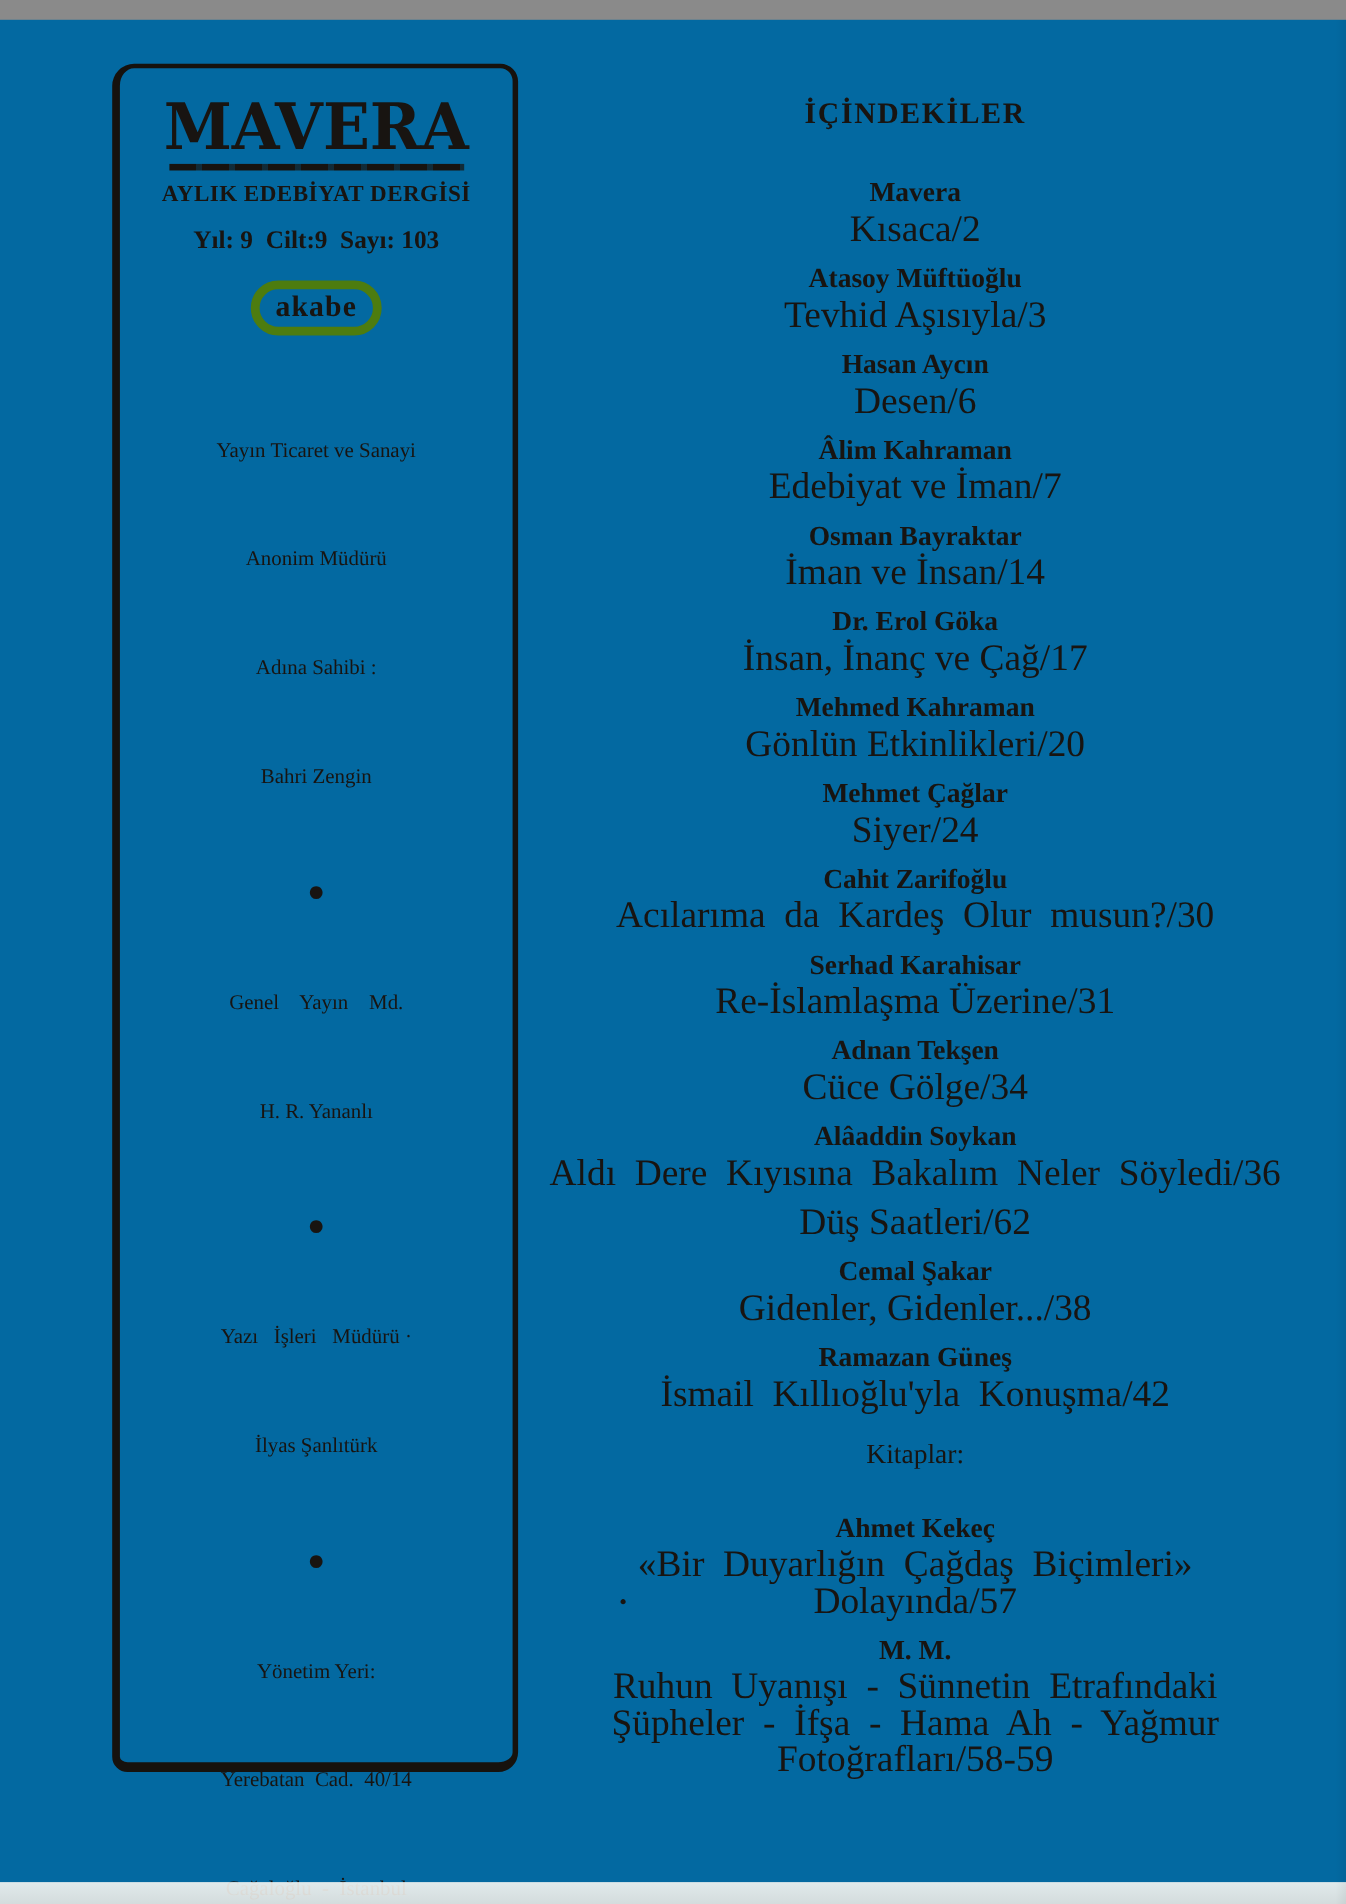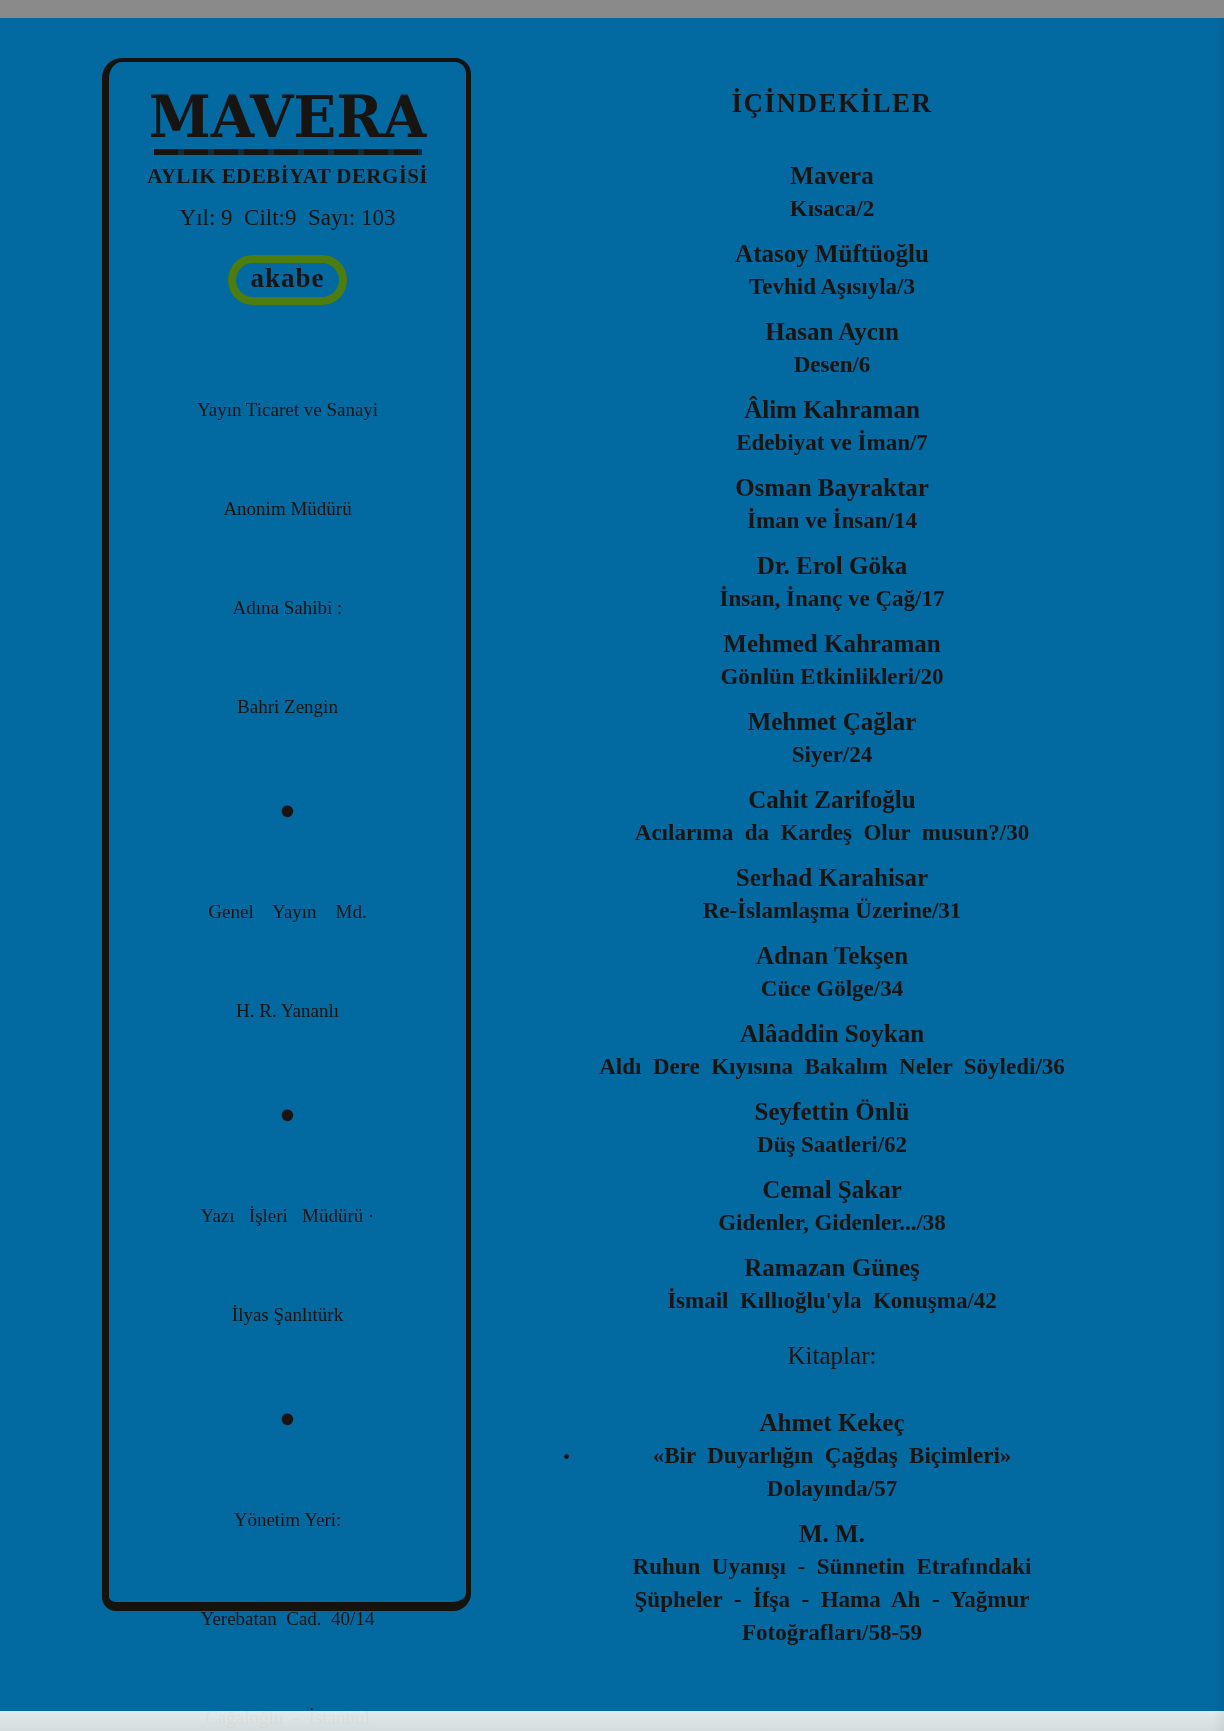--- a/index.html
+++ b/index.html
@@ -38,42 +38,42 @@
     letter-spacing:0;transform:scaleY(1.04);
     font-family:"DejaVu Serif","Liberation Serif",serif;
   }
   .logo-rule{
     width:268px;height:6px;margin:5px auto 0;
     background:repeating-linear-gradient(90deg,#17130f 0 24px, rgba(23,19,15,.72) 24px 30px);
   }
   .tagline{
     margin-top:9px;font-weight:bold;font-size:21px;letter-spacing:.4px;white-space:nowrap;
   }
-  .issue{margin-top:16px;font-size:23px;white-space:pre-wrap;}
+  .issue{margin-top:16px;font-size:23px;white-space:pre-wrap;font-weight:bold;}
   .imprint{
     display:inline-block;margin-top:24px;
     border:8px solid #4d7c0f;border-radius:26px;
     padding:0 14px 3px;font-size:27px;font-weight:bold;letter-spacing:1px;
   }
   .blk{font-size:19px;line-height:33px;white-space:pre-wrap;}
   .mt{margin-top:22px;}
   .b{font-weight:normal;}
   .dot{font-size:27px;line-height:30px;margin:6px 0 4px;}
   .toc-line:empty,.toc-author:empty{display:none;}
 
   
   .toc{
     position:absolute;left:488px;top:70px;width:688px;text-align:center;
   }
   .toc-heading{
     margin:0 0 40px;font-size:27px;font-weight:bold;letter-spacing:1.5px;
   }
   .toc-entry{margin-bottom:12px;}
   .toc-author{font-weight:bold;font-size:25px;line-height:33px;white-space:pre-wrap;}
-  .toc-line{font-size:23px;line-height:33px;white-space:pre-wrap;font-weight:bold;}
+  .toc-line{font-size:34px;line-height:33px;white-space:pre-wrap;}
   .toc-section{font-size:25px;line-height:33px;margin:22px 0 34px;}
   .entry-marker{
     position:absolute;left:563px;top:1429px;font-size:20px;line-height:20px;
   }
 </style>
 </head>
 <body>
 
 <div class="page">
 
@@ -190,21 +190,20 @@
         <div class="toc-author">Adnan Tekşen</div>
         <div class="toc-line">Cüce Gölge/34</div>
 
       </div>
         <div class="toc-entry">
         <div class="toc-author">Alâaddin Soykan</div>
         <div class="toc-line">Aldı  Dere  Kıyısına  Bakalım  Neler  Söyledi/36</div>
 
       </div>
         <div class="toc-entry">
-        <div class="toc-author">Seyfettin Önlü</div>
         <div class="toc-line">Düş Saatleri/62</div>
 
       </div>
         <div class="toc-entry">
         <div class="toc-author">Cemal Şakar</div>
         <div class="toc-line">Gidenler, Gidenler.../38</div>
 
       </div>
         <div class="toc-entry">
         <div class="toc-author">Ramazan Güneş</div>

